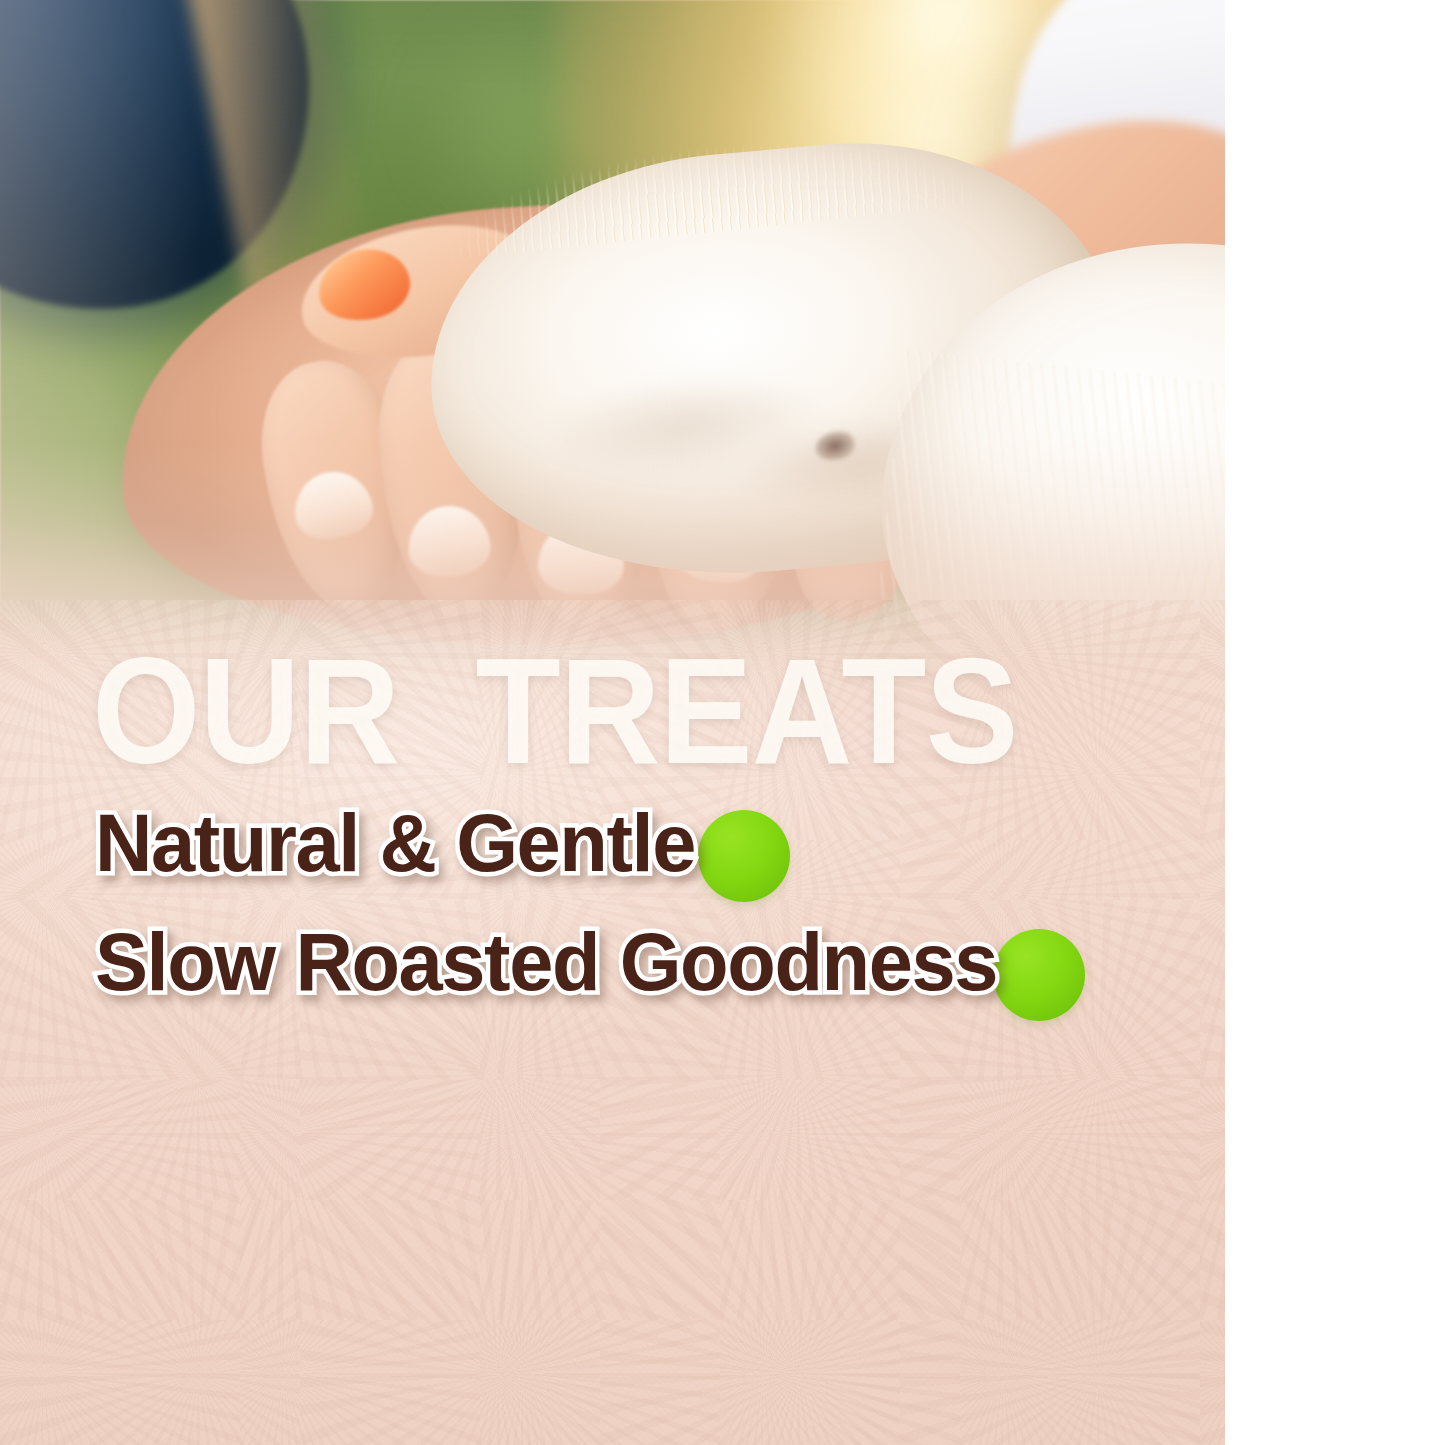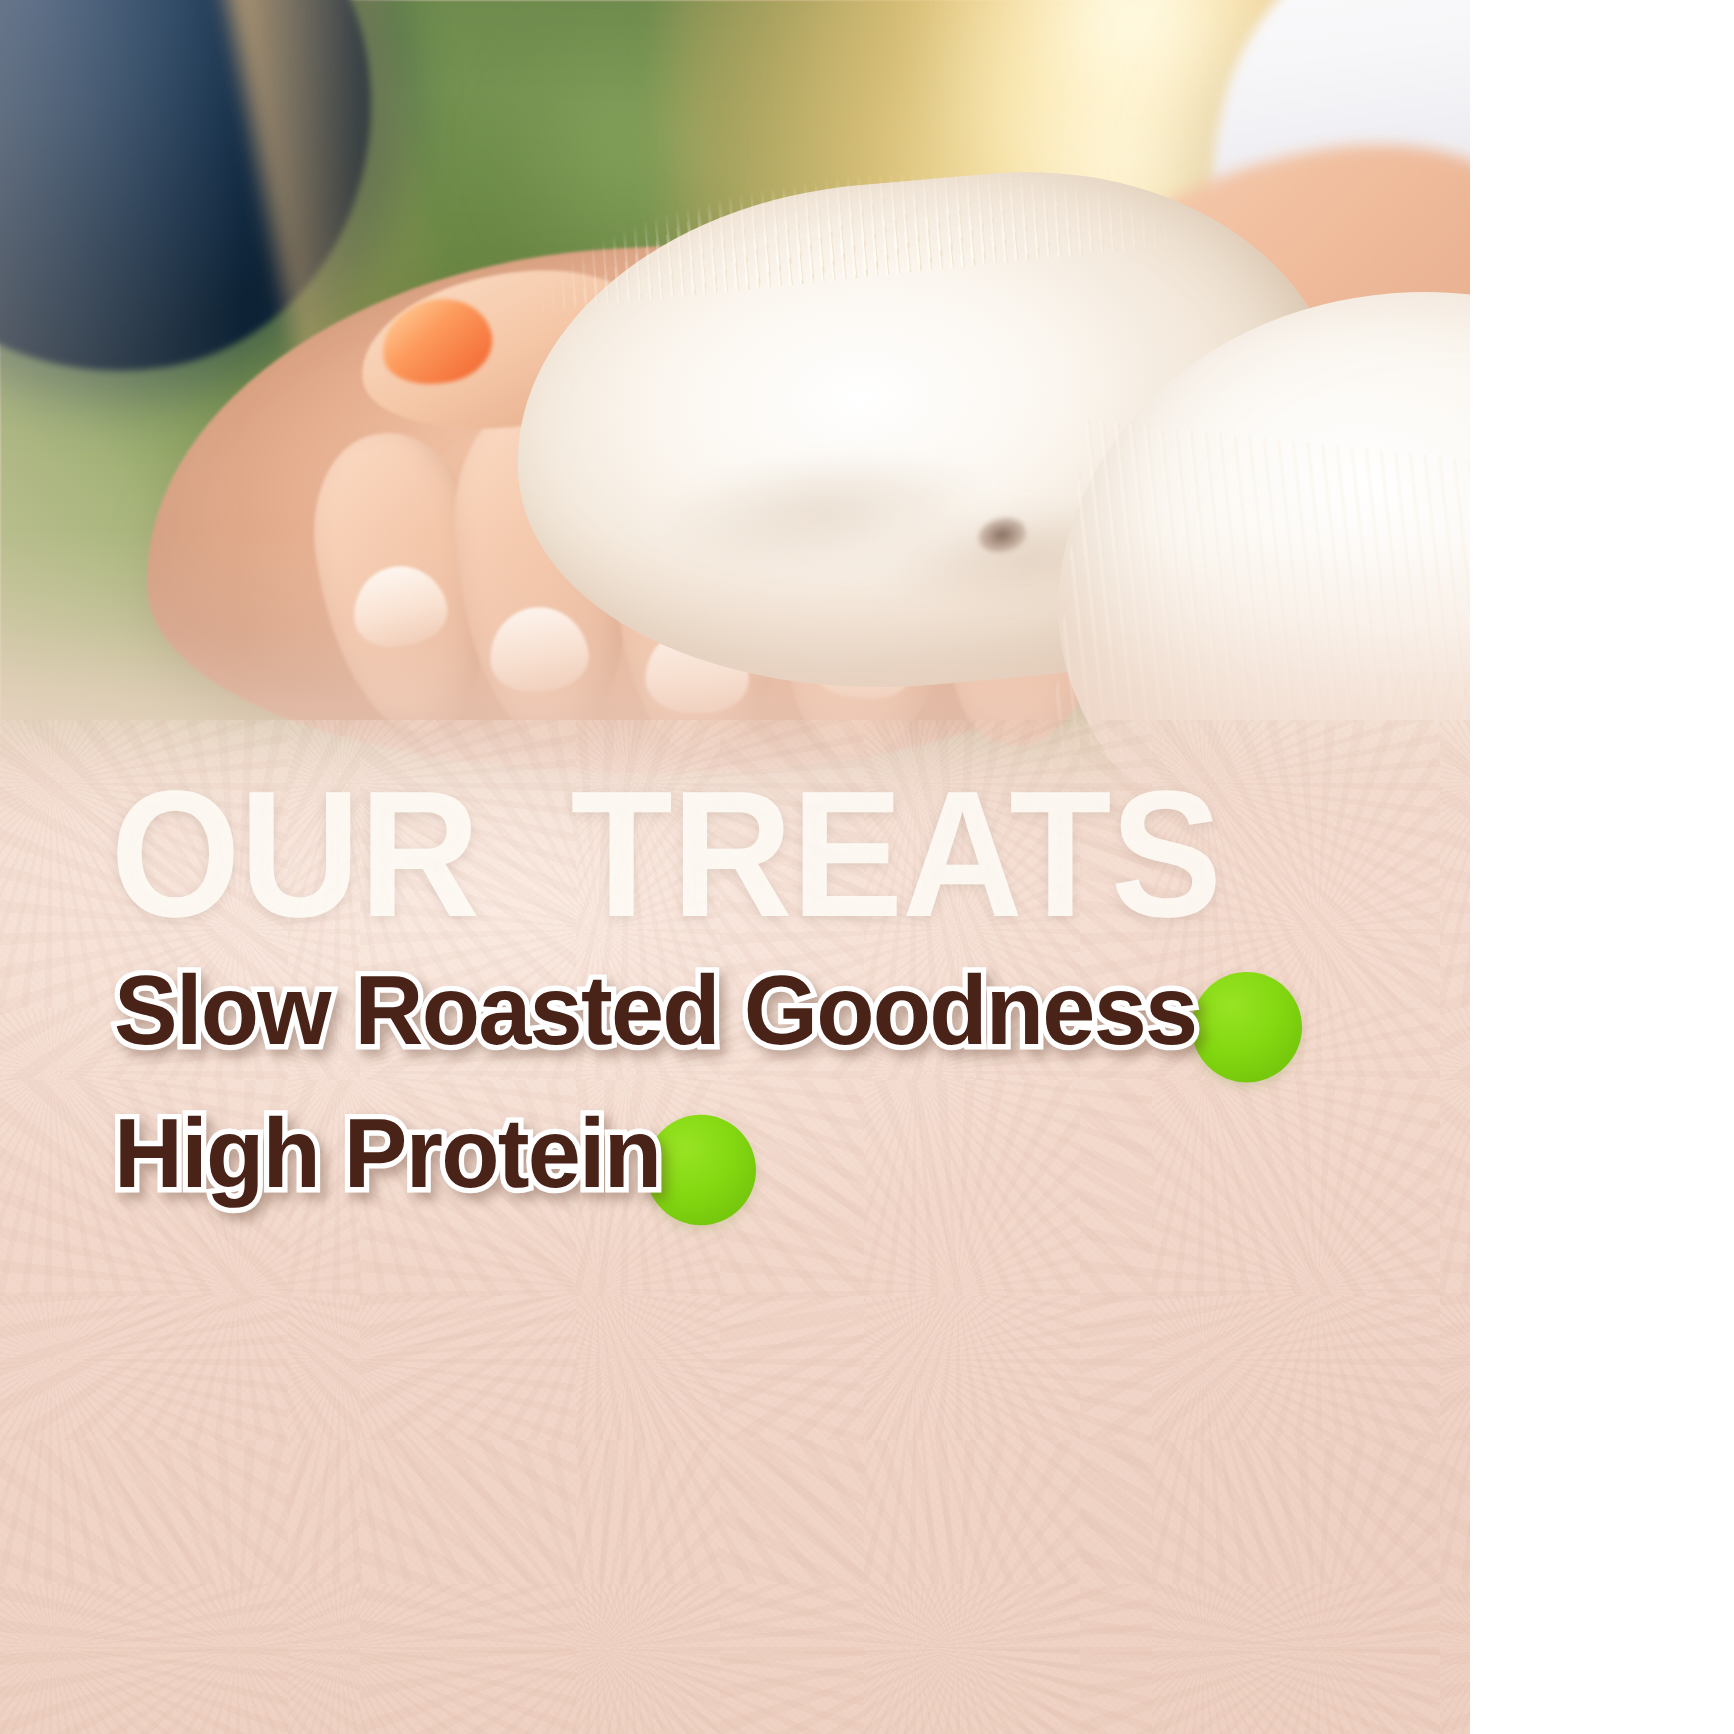--- a/index.html
+++ b/index.html
@@ -433,28 +433,28 @@
     <div class="photo-fade-x"></div>
   </div>
 
   <div class="paper"></div>
   <div class="paper-grain"></div>
 
   <div class="headline"><span>OUR</span><span class="gap"></span><span>TREATS</span></div>
 
   <div class="list">
 
+    <div class="feature">
+      <span class="dot" style="left: 698px;"></span>
+      <span class="flabel">Natural &amp; Gentle</span>
+    </div>
 
     <div class="feature">
       <span class="dot" style="left: 993px;"></span>
       <span class="flabel">Slow Roasted Goodness</span>
     </div>
 
 
-    <div class="feature">
-      <span class="dot" style="left: 538px;"></span>
-      <span class="flabel">High Protein</span>
-    </div>
 
 
   </div>
 
 </div>
 
 </body></html>

